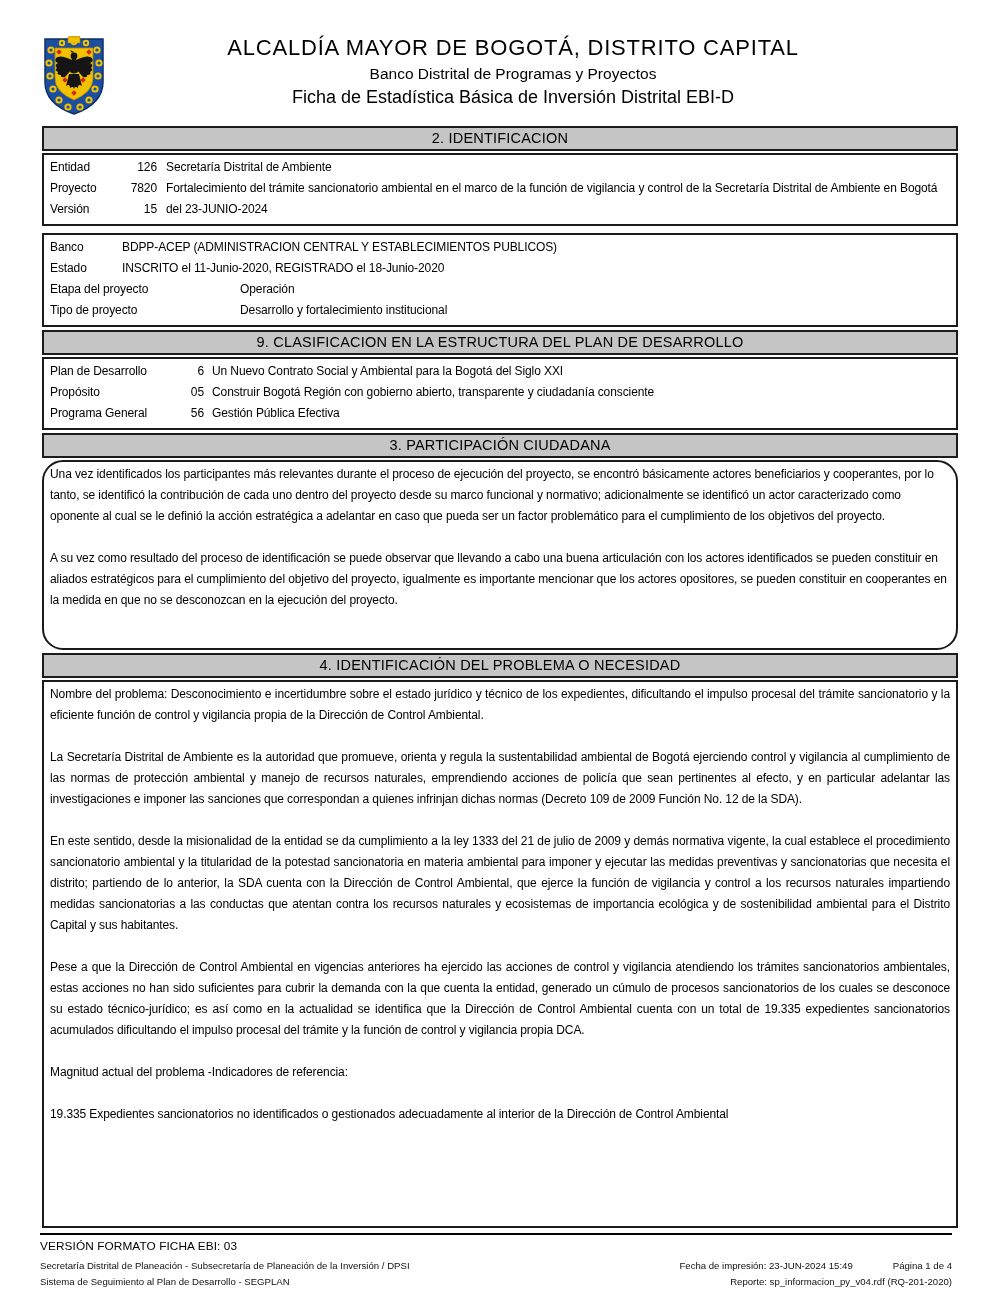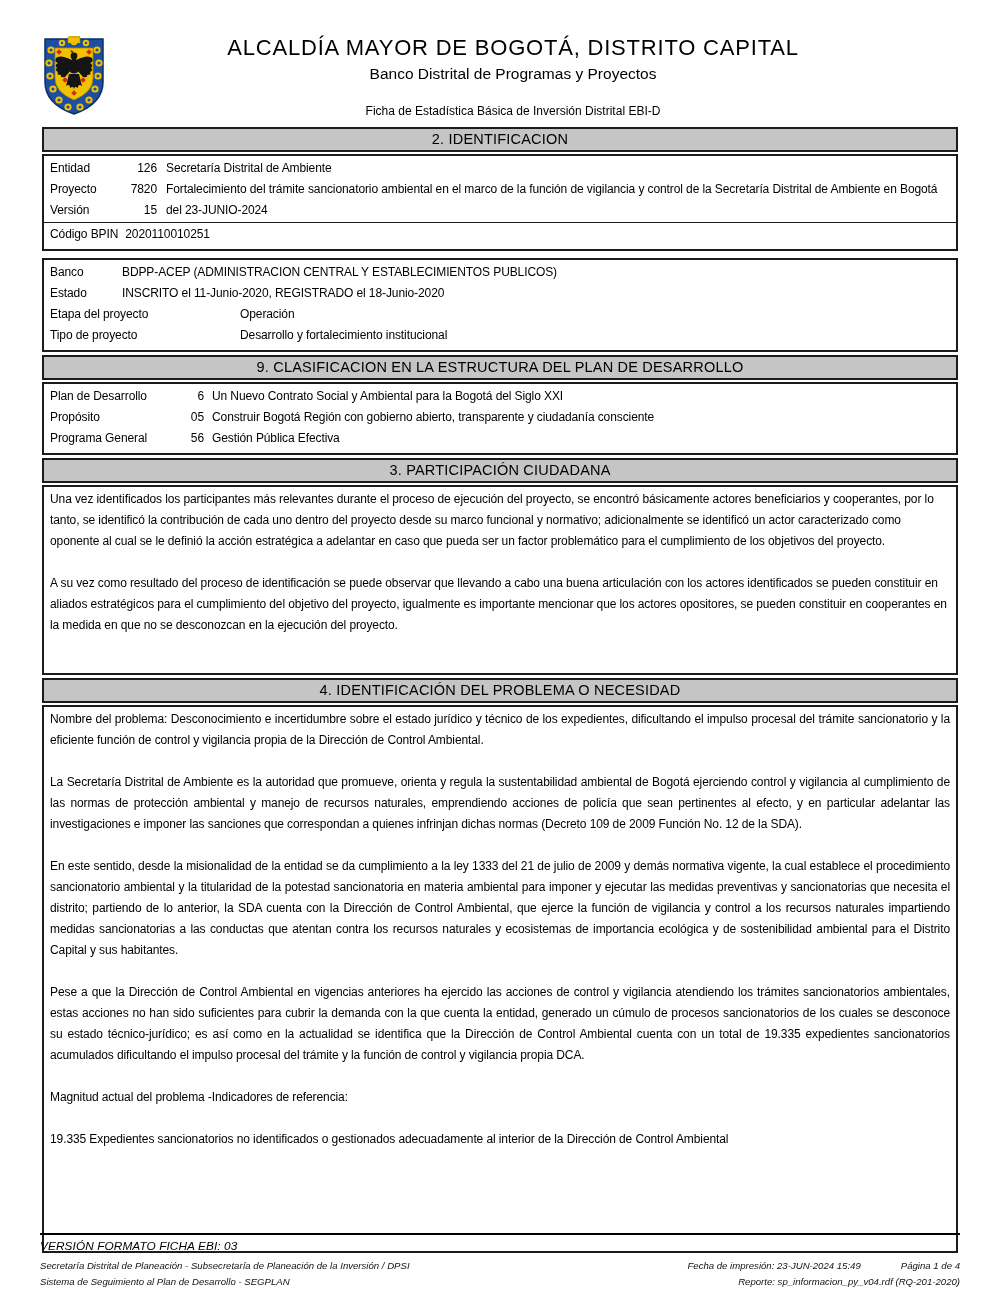--- a/index.html
+++ b/index.html
@@ -16,21 +16,21 @@
     position: absolute; inset: 0;
     padding: 34px 42px 0 42px;
   }
 
   
   .doc-header { display: flex; align-items: flex-start; margin-bottom: 6px; }
   .logo-wrap { flex: 0 0 66px; padding-top: 2px; }
   .titles { flex: 1; text-align: center; padding-top: 1px; padding-right: 40px; }
   .title-main { font-size: 22px; letter-spacing: 0.8px; line-height: 26px; }
   .title-sub1 { font-size: 15.5px; margin-top: 3px; line-height: 19px; }
-  .title-sub2 { font-size: 12px; margin-top: 18px; line-height: 20px; }
+  .title-sub2 { font-size: 18px; margin-top: 4px; line-height: 20px; }
 
   
   .sec-bar {
     border: 2px solid #1b1b1b;
     background: #c5c5c5;
     text-align: center;
     font-size: 14.5px;
     line-height: 18px;
     padding: 1px 0 2px 0;
     margin-top: 3px;
@@ -62,24 +62,24 @@
 
   
   .plan-row { display: grid; grid-template-columns: 112px 34px auto; column-gap: 8px; }
   .plan-row .num { text-align: right; white-space: nowrap; }
 
   
   .box p { margin: 0 0 21px 0; }
   .box p:last-child { margin-bottom: 0; }
   .box.justified p { text-align: justify; }
   #problema-box { min-height: 548px; }
-  #participacion-box { min-height: 190px; }
-
-  
-  .doc-footer { position: absolute; left: 40px; right: 40px; bottom: 6px; font-style: italic; }
+  #participacion-box { min-height: 190px; border-radius: 21px; }
+
+  
+  .doc-footer { position: absolute; left: 40px; right: 48px; bottom: 6px; }
   .footer-rule { border-top: 2.5px solid #000; }
   .footer-version { font-size: 11.8px; margin: 4px 0 7px 0; letter-spacing: 0.1px; }
   .footer-row { display: flex; justify-content: space-between; font-size: 9.6px; line-height: 12px; margin-top: 4px; color: #111; }
   .footer-right { display: flex; gap: 40px; }
 </style>
 </head>
 <body>
 
 <div class="page">
 
@@ -146,23 +146,20 @@
     <div class="id-row">
       <span class="lbl">Proyecto</span>
       <span class="num">7820</span>
       <span class="val">Fortalecimiento del trámite sancionatorio ambiental en el marco de la función de vigilancia y control de la Secretaría Distrital de Ambiente en Bogotá</span>
     </div>
     <div class="id-row">
       <span class="lbl">Versión</span>
       <span class="num">15</span>
       <span class="val">del 23-JUNIO-2024</span>
     </div>
-    <div class="bpin-row">
-      <span class="lbl">Código BPIN</span><span class="val">2020110010251</span>
-    </div>
   </div>
 
   <div class="box gap-above">
     <div class="banco-row">
       <span class="lbl">Banco</span>
       <span class="val">BDPP-ACEP (ADMINISTRACION CENTRAL Y ESTABLECIMIENTOS PUBLICOS)</span>
     </div>
     <div class="banco-row">
       <span class="lbl">Estado</span>
       <span class="val">INSCRITO el 11-Junio-2020, REGISTRADO el 18-Junio-2020</span>

